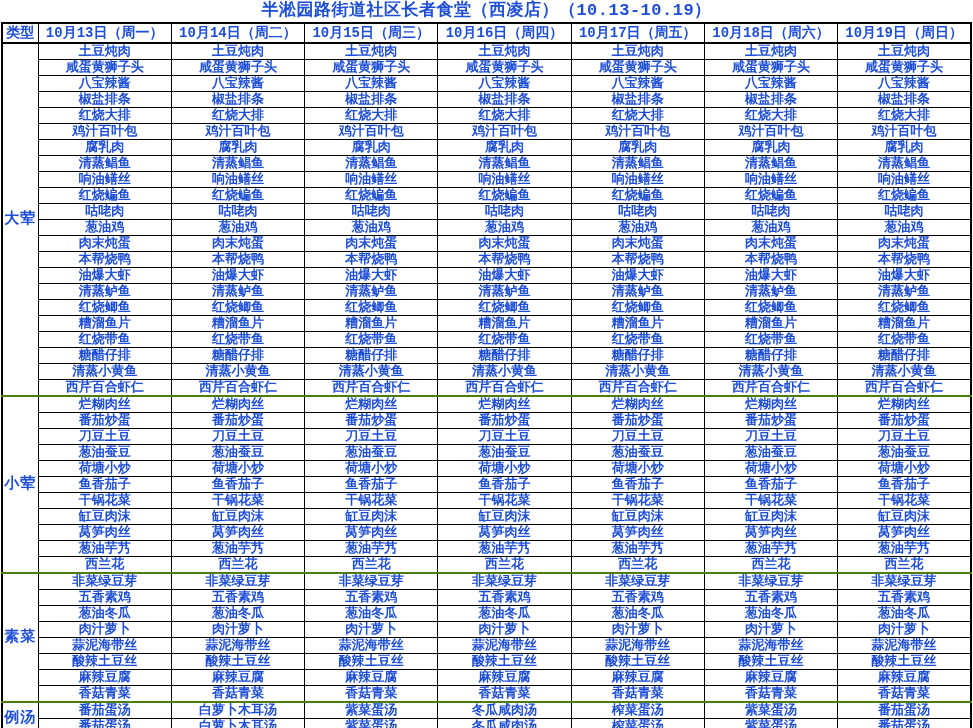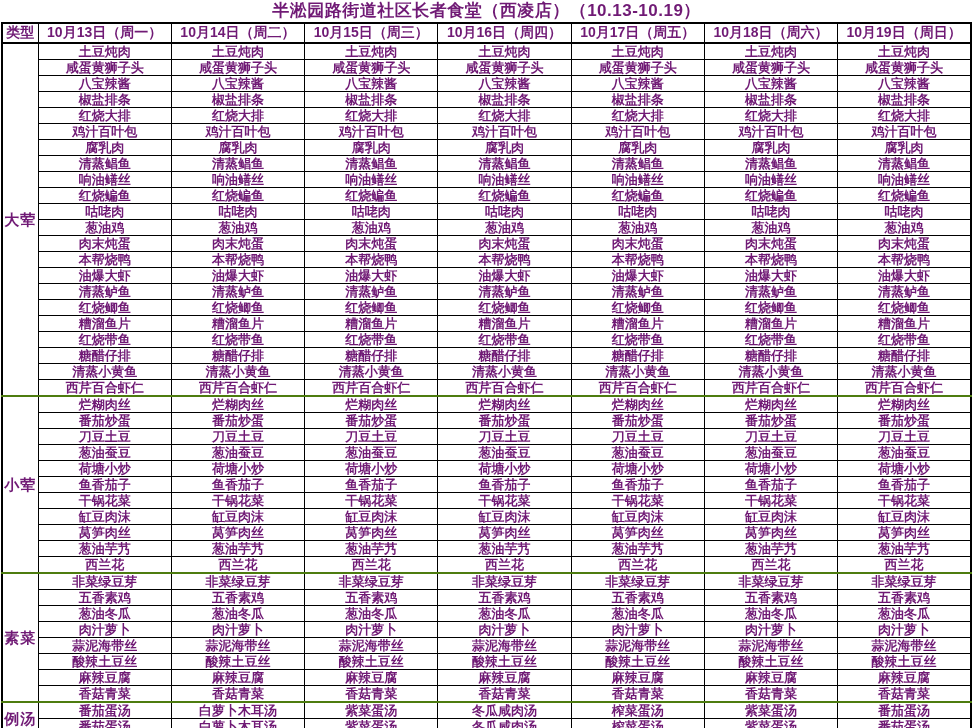--- a/index.html
+++ b/index.html
@@ -1,20 +1,20 @@
 <!DOCTYPE html>
 <html><head>
 <meta charset="utf-8">
 <style>
   html,body{margin:0;padding:0;background:#ffffff;}
   .page{
     width:973px;height:728px;
     background:#ffffff;
-    color:#701a75;
-    font-family:Liberation Sans, sans-serif;
+    color:#1d4ed8;
+    font-family:Liberation Mono, monospace;
     overflow:hidden;
     box-sizing:border-box;
   }
   .title{
     height:22px;
     line-height:22px;
     text-align:center;
     font-weight:bold;
     font-size:17px;
     letter-spacing:0.5px;

